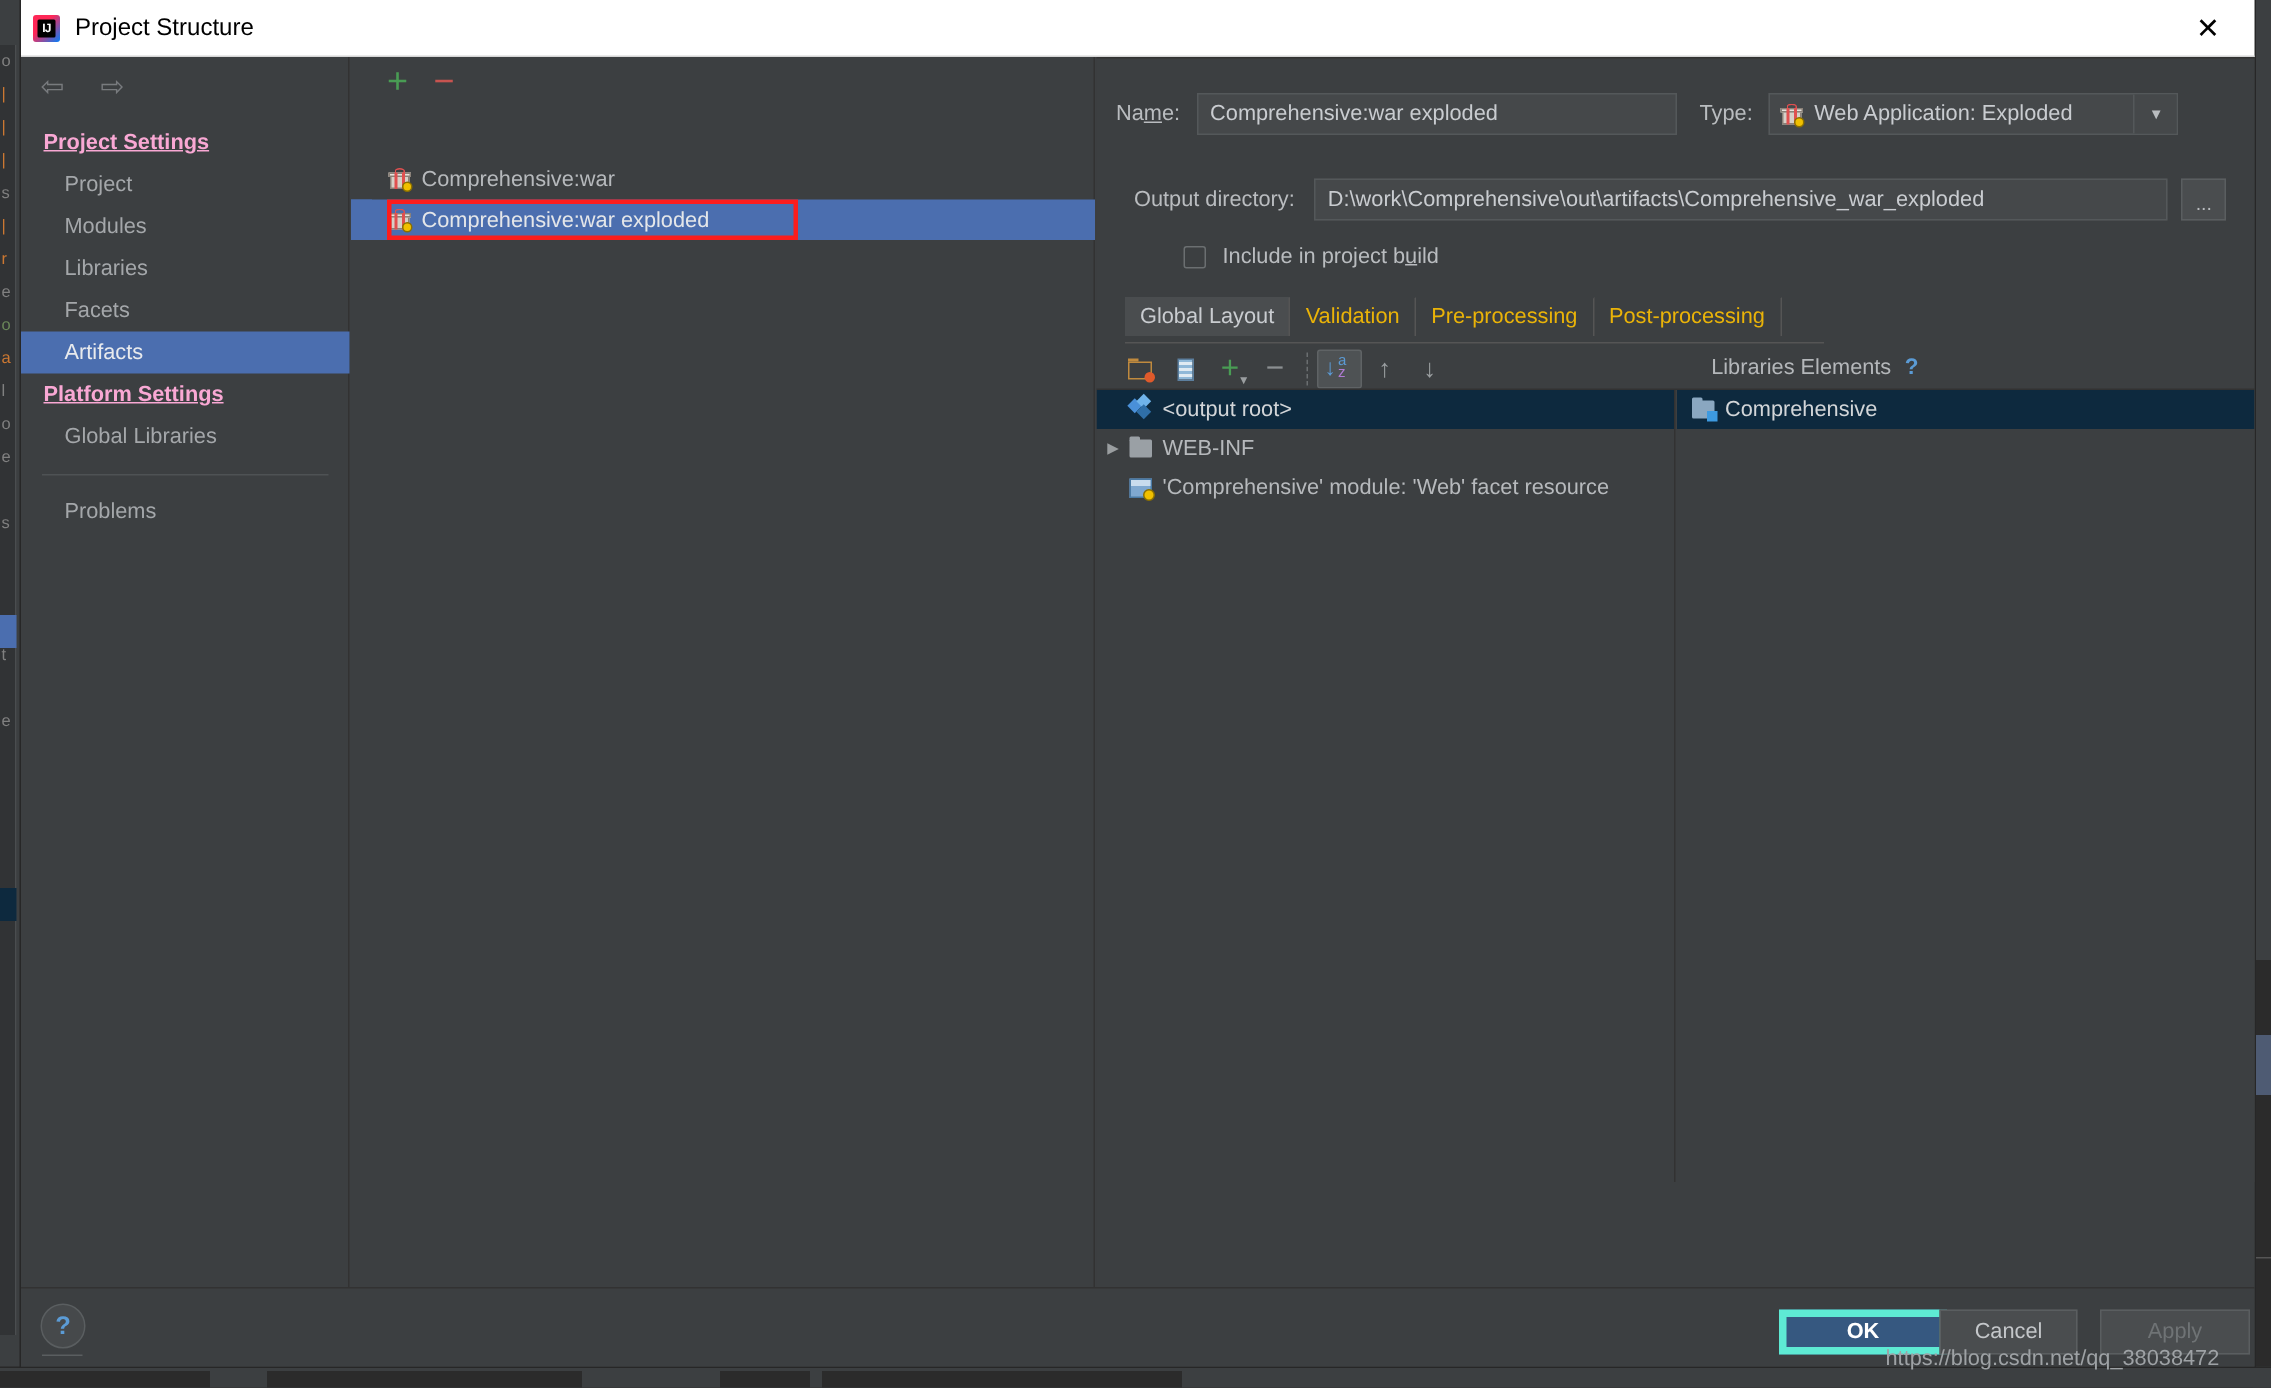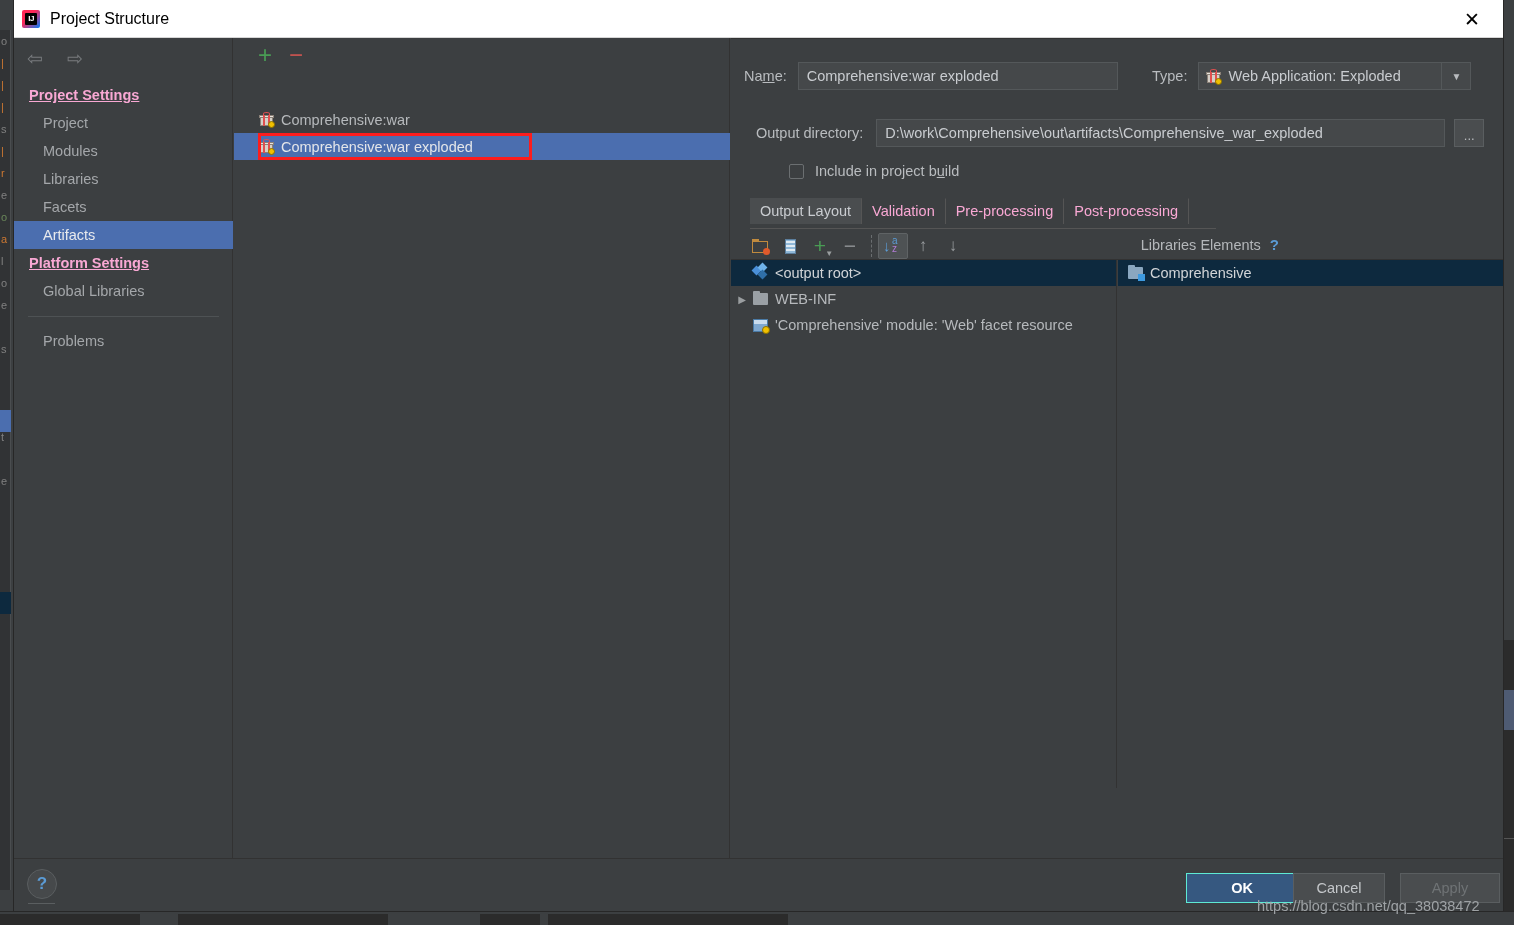--- a/index.html
+++ b/index.html
@@ -162,21 +162,21 @@
   }
 
   .checkbox {
     width:15px; height:15px; background:#3c3f41; border:1px solid #6b6f71;
     border-radius:2px; flex:none;
   }
 
   
   #tabs { position:absolute; left:19px; top:160px; display:flex; align-items:flex-end; }
   .tab {
-    font-size:14.5px; color:#f9a8d4; padding:4px 10px 5px 10px;
+    font-size:14.5px; color:#eab308; padding:4px 10px 5px 10px;
     border-right:1px solid #555; border-top:1px solid transparent;
   }
   .tab.active { background:#4a4d4f; color:#c9ccd0; }
   #tabs-underline { position:absolute; left:19px; top:190px; width:466px; height:1px; background:#555; }
 
   
   #layout-toolbar { position:absolute; left:14px; top:195px; display:flex; align-items:center; gap:0px; }
   .lt-btn { width:30px; height:26px; display:flex; align-items:center; justify-content:center; position:relative; }
   .lt-btn.toggled { background:#4e5254; border:1px solid #5f6365; border-radius:2px; }
   .lt-sep { width:1px; height:22px; border-left:1px dashed #6a6e70; margin:0 6px; }
@@ -260,21 +260,21 @@
     background:#46494b; border:1px solid #5a5e60; color:#5b9bd5;
     font-size:17px; font-weight:bold; display:flex; align-items:center; justify-content:center;
   }
   #help-underline { position:absolute; left:14px; top:44px; width:27px; height:1px; background:#5a5e60; }
 
   .dlg-btn {
     position:absolute; top:14px; height:30px; font-size:14.5px;
     display:flex; align-items:center; justify-content:center;
     border:1px solid #5a5e60; background:#4a4d4f; color:#c4c7ca;
   }
-  #ok-btn { left:1172px; width:112px; background:#365880; border:1px solid #5eead4; color:#ffffff; font-weight:bold; }
+  #ok-btn { left:1172px; width:112px; background:#365880; border:5px solid #5eead4; color:#ffffff; font-weight:bold; }
   #cancel-btn { left:1279px; width:92px; }
   #apply-btn { left:1386px; width:100px; color:#6f7375; }
 
   #watermark {
     position:absolute; left:1257px; top:898px; font-size:14.5px; color:#9ea2a5;
     font-family: "Liberation Sans", sans-serif; z-index:20;
   }
 </style>
 </head>
 <body>
@@ -400,21 +400,21 @@
     </div>
 
     <div id="detail">
       <div id="detail-topline"></div>
 
       <div class="field-row" style="left:13px; top:24px;">
         <span class="lbl">Na<u>m</u>e:</span>
         <span class="txtfield" style="margin-left:11px; width:320px;">Comprehensive:war exploded</span>
       </div>
 
-      <div class="field-row" style="left:421px; top:24px;">
+      <div class="field-row" style="left:402px; top:24px;">
         <span class="lbl">Type:</span>
         <span class="combo" style="margin-left:11px; width:273px;">
           <span class="gift-icon" style="margin-left:7px;">
             <span class="g-body"></span>
               <span class="g-lid"></span>
             <span class="g-rib1"></span>
               <span class="g-rib2"></span>
             <span class="g-bow"></span>
               <span class="g-badge"></span>
           </span>
@@ -428,21 +428,21 @@
         <span class="txtfield" style="margin-left:13px; width:569px;">D:\work\Comprehensive\out\artifacts\Comprehensive_war_exploded</span>
         <span class="btn-ellipsis" style="margin-left:9px;">...</span>
       </div>
 
       <div class="field-row" style="left:14px; top:125px; gap:11px;margin-left:44px;">
         <span class="checkbox"></span>
         <span class="lbl">Include in project b<u>u</u>ild</span>
       </div>
 
       <div id="tabs">
-        <div class="tab active">Output Layout</div>
+        <div class="tab active">Global Layout</div>
         <div class="tab">Validation</div>
         <div class="tab">Pre-processing</div>
         <div class="tab">Post-processing</div>
       </div>
       <div id="tabs-underline"></div>
 
       <div id="layout-toolbar">
         <div class="lt-btn">
           <span class="ic-folder">
               <span class="f-tab"></span>

